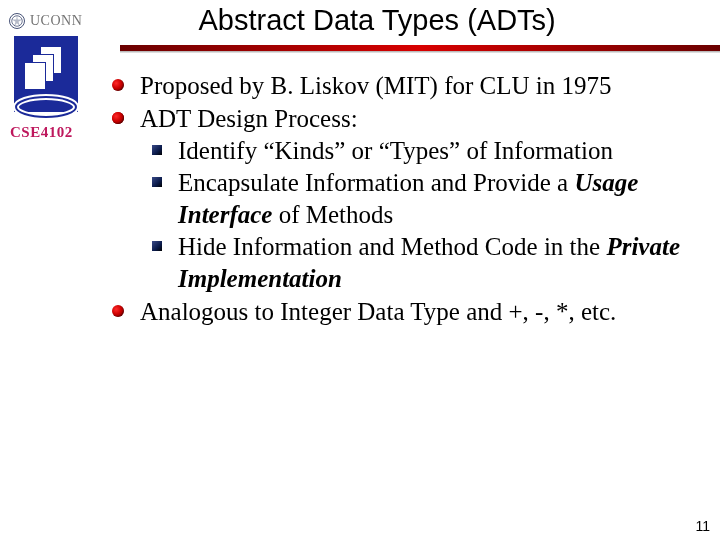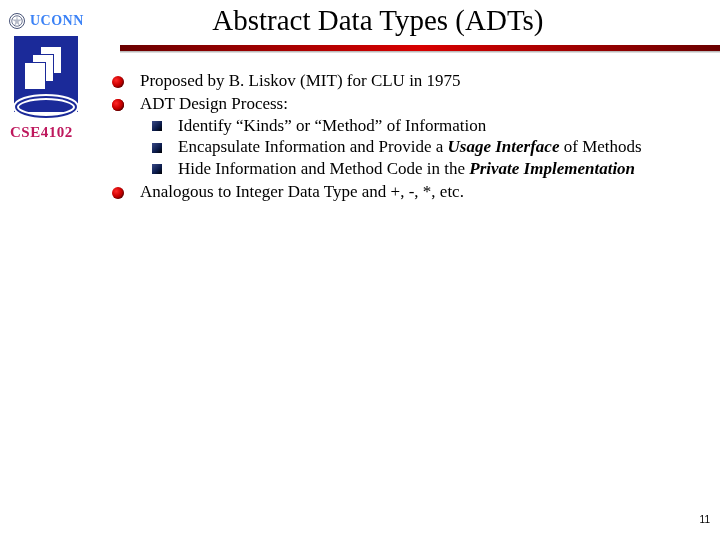--- a/index.html
+++ b/index.html
@@ -17,31 +17,31 @@
     padding: 4px 8px 0 8px;
   }
   .uconn-badge {
     display: flex;
     align-items: center;
     gap: 4px;
   }
   .uconn-badge svg { width: 18px; height: 18px; }
   .uconn-text {
     font-family: Georgia, "Times New Roman", serif;
-    font-weight: bold;
+    font-weight: normal;
     font-size: 14px;
-    color: #3b82f6;
+    color: #737373;
     letter-spacing: 0.5px;
   }
   .title {
     flex: 1;
     text-align: center;
     font-size: 29px;
     color: #000;
-    font-family: Liberation Serif, serif;
+    font-family: Liberation Sans, sans-serif;
     padding-right: 40px;
   }
   .rule-wrap {
     margin: 8px 0 0 120px;
     height: 6px;
     background: linear-gradient(to right, #6a0000 0%, #d80000 50%, #6a0000 100%);
     box-shadow: 0 1px 0 #bbb, 0 2px 0 #ddd;
   }
   .sidebar {
     position: absolute;
@@ -85,21 +85,21 @@
     font-weight: bold;
     font-size: 15px;
     color: #be185d;
     letter-spacing: 0.5px;
   }
   .content {
     position: absolute;
     left: 112px;
     top: 70px;
     right: 28px;
-    font-size: 17px;
+    font-size: 25px;
     line-height: 1.28;
     color: #000;
   }
   ul.level1 {
     list-style: none;
     padding: 0;
   }
   ul.level1 > li {
     position: relative;
     padding-left: 28px;
@@ -128,23 +128,23 @@
     position: absolute;
     left: 0;
     top: 0.38em;
     width: 10px; height: 10px;
     background: linear-gradient(135deg, #3a4a88 0%, #0a1a4a 60%, #000 100%);
   }
   .italic-bold { font-style: italic; font-weight: bold; }
   .page-number {
     position: absolute;
     right: 10px;
-    bottom: 15px;
+    bottom: 6px;
     font-family: Arial, sans-serif;
-    font-size: 10px;
+    font-size: 14px;
     color: #000;
   }
 </style>
 </head>
 <body>
 
 <div class="header">
   <div class="uconn-badge">
     <svg viewBox="0 0 24 24">
       <circle cx="12" cy="12" r="10" fill="none" stroke="#0a1a4a" stroke-width="1"></circle>
@@ -182,21 +182,21 @@
     </li>
     <li>
       <span class="bullet-m"></span>
     </li>
     <li>
       <span class="bullet-m"></span>
       <span>ADT Design Process:</span>
       <ul class="level2">
         <li>
           <span class="bullet-q"></span>
-          <span>Identify “Kinds” or “Method” of Information</span>
+          <span>Identify “Kinds” or “Types” of Information</span>
         </li>
         <li>
           <span class="bullet-q"></span>
           <span>Encapsulate Information and Provide a </span><span class="italic-bold">Usage Interface</span><span> of Methods</span>
         </li>
         <li>
           <span class="bullet-q"></span>
           <span>Hide Information and Method Code in the </span><span class="italic-bold">Private Implementation</span><span></span>
         </li>
       </ul>

